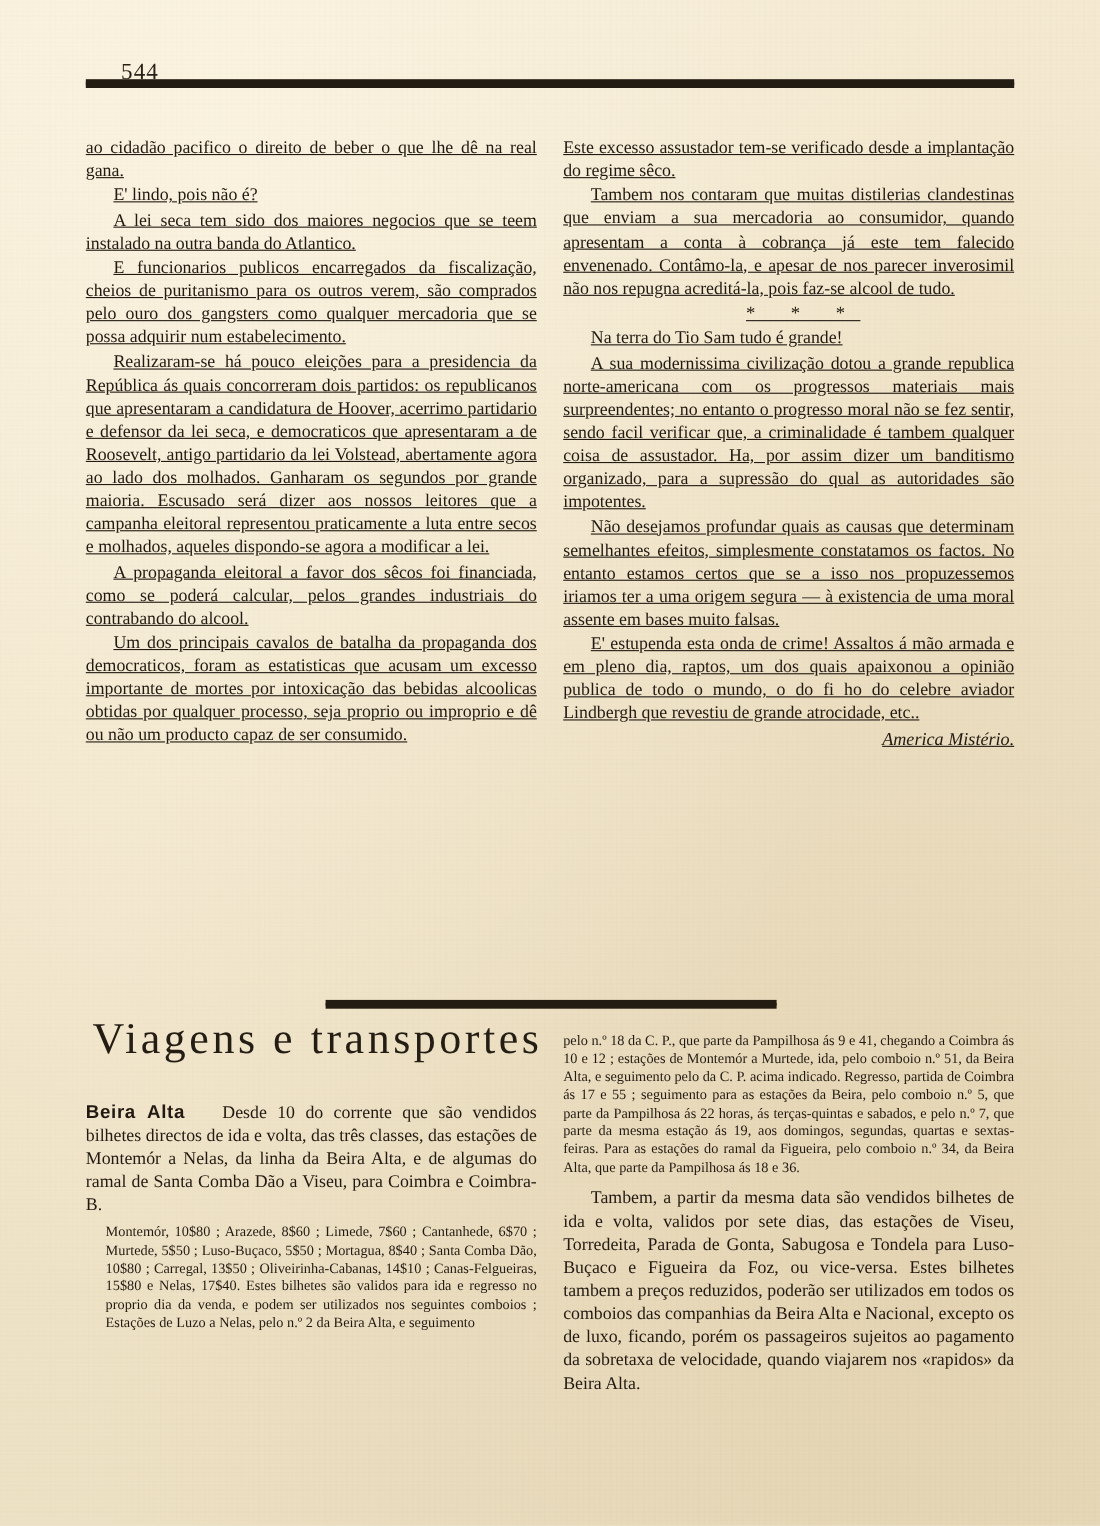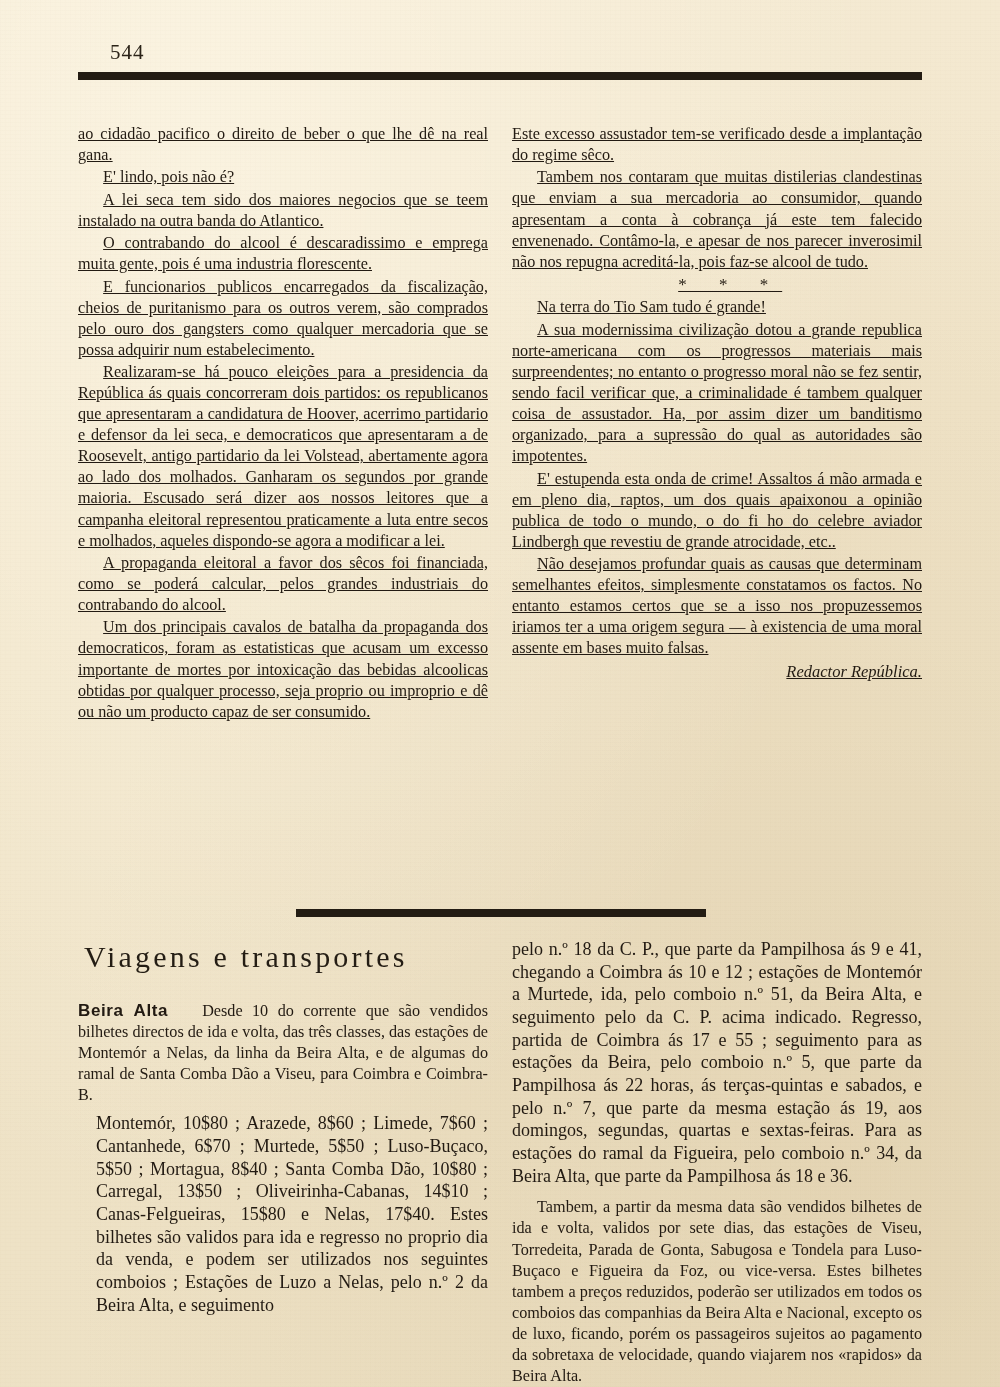--- a/index.html
+++ b/index.html
@@ -36,21 +36,21 @@
   .header {
     position: absolute;
     left: 78px;
     top: 34px;
     width: 844px;
     height: 34px;
   }
   .folio {
     position: absolute;
     left: 32px;
-    top: 6px;
+    top: 19px;
     font-family: "Liberation Serif", serif;
     font-size: 21px;
     letter-spacing: 1px;
     color: #2b2318;
     text-align: right;
   }
   .masthead {
     position: absolute;
     left: 0;
     top: 0;
@@ -113,23 +113,23 @@
     top: 909px;
     width: 410px;
     height: 5px;
     background: #231c13;
     box-shadow: 0 3px 0 0 #231c13;
   }
   
   .section-title {
     position: absolute;
     left: 84px;
-    top: 940px;
-    font-family: "Liberation Serif", serif;
-    font-size: 30px;
+    top: 920px;
+    font-family: "Liberation Serif", serif;
+    font-size: 40px;
     letter-spacing: 3.2px;
     color: #241d14;
   }
   
   .bcol {
     position: absolute;
     width: 410px;
     font-size: 16.2px;
     line-height: 1.30;
     text-align: justify;
@@ -149,21 +149,21 @@
   }
   .bcol p.first { text-indent: 0; }
   .runin {
     font-family: "Liberation Sans", sans-serif;
     font-weight: bold;
     font-size: 17px;
     letter-spacing: 0.6px;
     margin-right: 34px;
   }
   .small {
-    font-size: 18px;
+    font-size: 13px;
     line-height: 1.26;
     text-align: justify;
   }
   .small p { text-indent: 1.4em; margin: 0; }
   .small p.first { text-indent: 0; }
   .smallblock {
     margin-top: 6px;
     padding-left: 18px;
   }
 </style>
@@ -175,36 +175,35 @@
 
   <div class="header">
     <span class="folio">544</span>
   </div>
   <div class="rule-top"></div>
 
   <div class="col left">
     <p class="first">ao cidadão pacifico o direito de beber o que lhe dê na real gana.</p>
     <p>E' lindo, pois não é?</p>
     <p>A lei seca tem sido dos maiores negocios que se teem instalado na outra banda do Atlantico.</p>
-    <p>O contrabando do alcool é descaradissimo e emprega muita gente, pois é uma industria florescente.</p>
     <p>E funcionarios publicos encarregados da fiscalização, cheios de puritanismo para os outros verem, são comprados pelo ouro dos gangsters como qualquer mercadoria que se possa adquirir num estabelecimento.</p>
     <p>Realizaram-se há pouco eleições para a presidencia da República ás quais concorreram dois partidos: os republicanos que apresentaram a candidatura de Hoover, acerrimo partidario e defensor da lei seca, e democraticos que apresentaram a de Roosevelt, antigo partidario da lei Volstead, abertamente agora ao lado dos molhados. Ganharam os segundos por grande maioria. Escusado será dizer aos nossos leitores que a campanha eleitoral representou praticamente a luta entre secos e molhados, aqueles dispondo-se agora a modificar a lei.</p>
     <p>A propaganda eleitoral a favor dos sêcos foi financiada, como se poderá calcular, pelos grandes industriais do contrabando do alcool.</p>
     <p>Um dos principais cavalos de batalha da propaganda dos democraticos, foram as estatisticas que acusam um excesso importante de mortes por intoxicação das bebidas alcoolicas obtidas por qualquer processo, seja proprio ou improprio e dê ou não um producto capaz de ser consumido.</p>
   </div>
 
   <div class="col right">
     <p class="first">Este excesso assustador tem-se verificado desde a implantação do regime sêco.</p>
     <p>Tambem nos contaram que muitas distilerias clandestinas que enviam a sua mercadoria ao consumidor, quando apresentam a conta à cobrança já este tem falecido envenenado. Contâmo-la, e apesar de nos parecer inverosimil não nos repugna acreditá-la, pois faz-se alcool de tudo.</p>
     <p class="stars">*  *  *</p>
     <p>Na terra do Tio Sam tudo é grande!</p>
     <p>A sua modernissima civilização dotou a grande republica norte-americana com os progressos materiais mais surpreendentes; no entanto o progresso moral não se fez sentir, sendo facil verificar que, a criminalidade é tambem qualquer coisa de assustador. Ha, por assim dizer um banditismo organizado, para a supressão do qual as autoridades são impotentes.</p>
+    <p>Não desejamos profundar quais as causas que determinam semelhantes efeitos, simplesmente constatamos os factos. No entanto estamos certos que se a isso nos propuzessemos iriamos ter a uma origem segura — à existencia de uma moral assente em bases muito falsas.</p>
     <p>E' estupenda esta onda de crime! Assaltos á mão armada e em pleno dia, raptos, um dos quais apaixonou a opinião publica de todo o mundo, o do fi ho do celebre aviador Lindbergh que revestiu de grande atrocidade, etc..</p>
-    <p>Não desejamos profundar quais as causas que determinam semelhantes efeitos, simplesmente constatamos os factos. No entanto estamos certos que se a isso nos propuzessemos iriamos ter a uma origem segura — à existencia de uma moral assente em bases muito falsas.</p>
-    <p class="signature">Redactor República.</p>
+    <p class="signature">America Mistério.</p>
   </div>
 
   <div class="rule-mid"></div>
 
   <div class="section-title">Viagens  e  transportes</div>
 
   <div class="bcol left">
     <p class="first"><span class="runin">Beira Alta</span><span>Desde 10 do corrente que são vendidos bilhetes directos de ida e volta, das três classes, das estações de Montemór a Nelas, da linha da Beira Alta, e de algumas do ramal de Santa Comba Dão a Viseu, para Coimbra e Coimbra-B.</span></p>
     <div class="small smallblock">
       <p class="first">Montemór, 10$80 ; Arazede, 8$60 ; Limede, 7$60 ; Cantanhede, 6$70 ; Murtede, 5$50 ; Luso-Buçaco, 5$50 ; Mortagua, 8$40 ; Santa Comba Dão, 10$80 ; Carregal, 13$50 ; Oliveirinha-Cabanas, 14$10 ; Canas-Felgueiras, 15$80 e Nelas, 17$40. Estes bilhetes são validos para ida e regresso no proprio dia da venda, e podem ser utilizados nos seguintes comboios ; Estações de Luzo a Nelas, pelo n.º 2 da Beira Alta, e seguimento</p>

